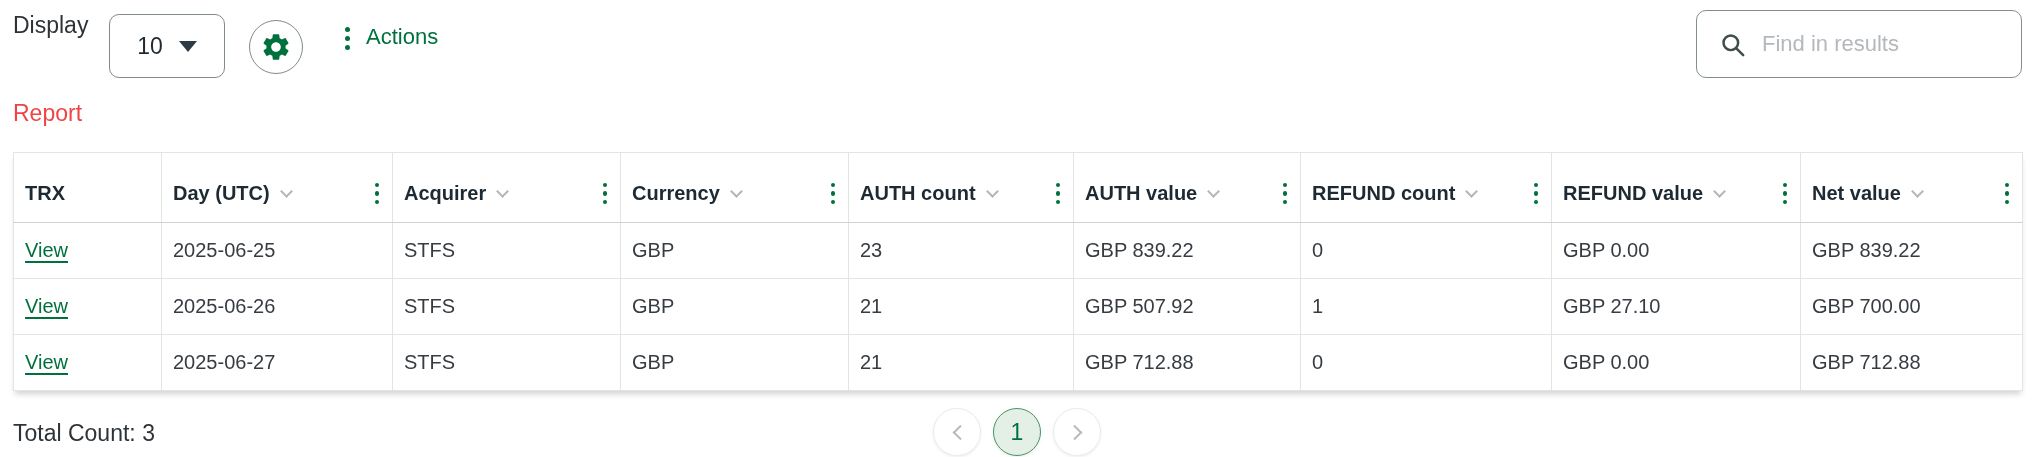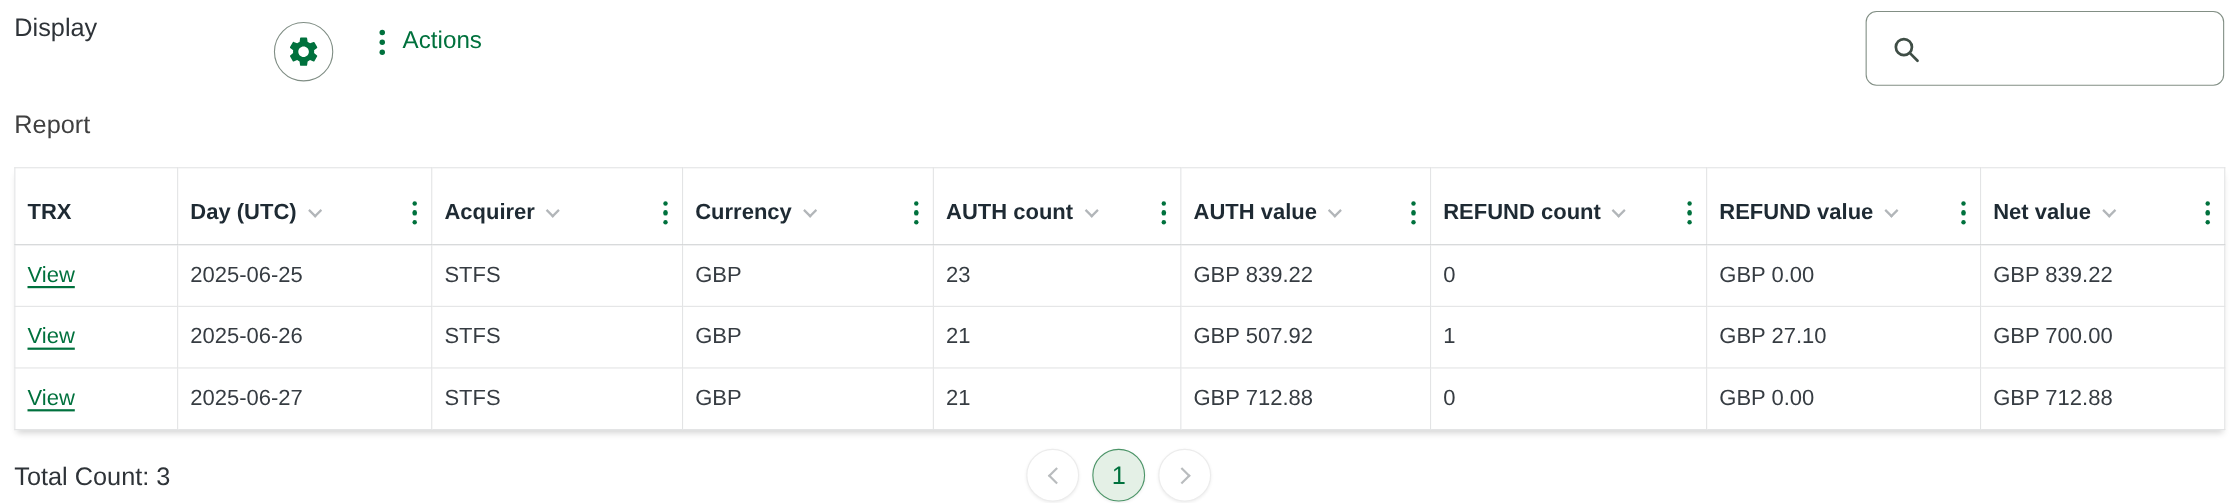--- a/index.html
+++ b/index.html
@@ -53,21 +53,21 @@
   }
   .search-box input {
     border: none; outline: none; flex: 1; min-width: 0;
     font-family: "Liberation Sans", sans-serif;
     font-size: 22px; color: #363c42; margin-left: 16px; background: transparent;
   }
   .search-box input::placeholder { color: #b4b8bc; }
 
   .report-label {
     position: absolute; left: 13px; top: 100px;
-    font-size: 23px; color: #404040;
+    font-size: 23px; color: #ef4444;
   }
 
   
   .grid {
     position: absolute; left: 13px; top: 152px;
     width: 2009px; border-collapse: collapse; table-layout: fixed;
     background: #fff;
     box-shadow: 0 5px 6px -2px rgba(0,0,0,0.18);
   }
   .grid th, .grid td {
@@ -116,20 +116,24 @@
   .nav-chevron.left  { transform: rotate(135deg) translate(-2px, -2px); }
   .nav-chevron.right { transform: rotate(-45deg) translate(-2px, -2px); }
 </style>
 </head>
 <body>
 
 <div class="page">
 
   <span class="display-label">Display</span>
 
+  <div class="page-size">
+    <span class="value">10</span>
+    <span class="caret-down"></span>
+  </div>
 
   <div class="gear-btn">
     <svg width="32" height="32" viewBox="0 0 24 24" fill="#00713d" aria-hidden="true">
       <path d="M19.14,12.94c0.04-0.3,0.06-0.61,0.06-0.94c0-0.32-0.02-0.64-0.07-0.94l2.03-1.58c0.18-0.14,0.23-0.41,0.12-0.61 l-1.92-3.32c-0.12-0.22-0.37-0.29-0.59-0.22l-2.39,0.96c-0.5-0.38-1.03-0.7-1.62-0.94L14.4,2.81c-0.04-0.24-0.24-0.41-0.48-0.41 h-3.84c-0.24,0-0.43,0.17-0.47,0.41L9.25,5.35C8.66,5.59,8.12,5.92,7.63,6.29L5.24,5.33c-0.22-0.08-0.47,0-0.59,0.22L2.74,8.87 C2.62,9.08,2.66,9.34,2.86,9.48l2.03,1.58C4.84,11.36,4.8,11.69,4.8,12s0.02,0.64,0.07,0.94l-2.03,1.58 c-0.18,0.14-0.23,0.41-0.12,0.61l1.92,3.32c0.12,0.22,0.37,0.29,0.59,0.22l2.39-0.96c0.5,0.38,1.03,0.7,1.62,0.94l0.36,2.54 c0.05,0.24,0.24,0.41,0.48,0.41h3.84c0.24,0,0.44-0.17,0.47-0.41l0.36-2.54c0.59-0.24,1.13-0.56,1.62-0.94l2.39,0.96 c0.22,0.08,0.47,0,0.59-0.22l1.92-3.32c0.12-0.22,0.07-0.47-0.12-0.61L19.14,12.94z M12,15.6c-1.98,0-3.6-1.62-3.6-3.6 s1.62-3.6,3.6-3.6s3.6,1.62,3.6,3.6S13.98,15.6,12,15.6z"></path>
     </svg>
   </div>
 
   <div class="actions">
     <span class="kebab">
         <i></i>
@@ -137,20 +141,21 @@
         <i></i>
       </span>
     <span class="label">Actions</span>
   </div>
 
   <div class="search-box">
     <svg width="27" height="27" viewBox="0 0 24 24" fill="none" stroke="#3f4e46" stroke-width="2.2" stroke-linecap="round" aria-hidden="true">
       <circle cx="10.5" cy="10.5" r="6.5"></circle>
       <line x1="15.6" y1="15.6" x2="21.5" y2="21.5"></line>
     </svg>
+    <input type="text" placeholder="Find in results" style="">
   </div>
 
   <span class="report-label">Report</span>
 
   <table class="grid">
     <colgroup>
       <col style="width:148px">
         <col style="width:231px">
         <col style="width:228px">
       <col style="width:228px">

